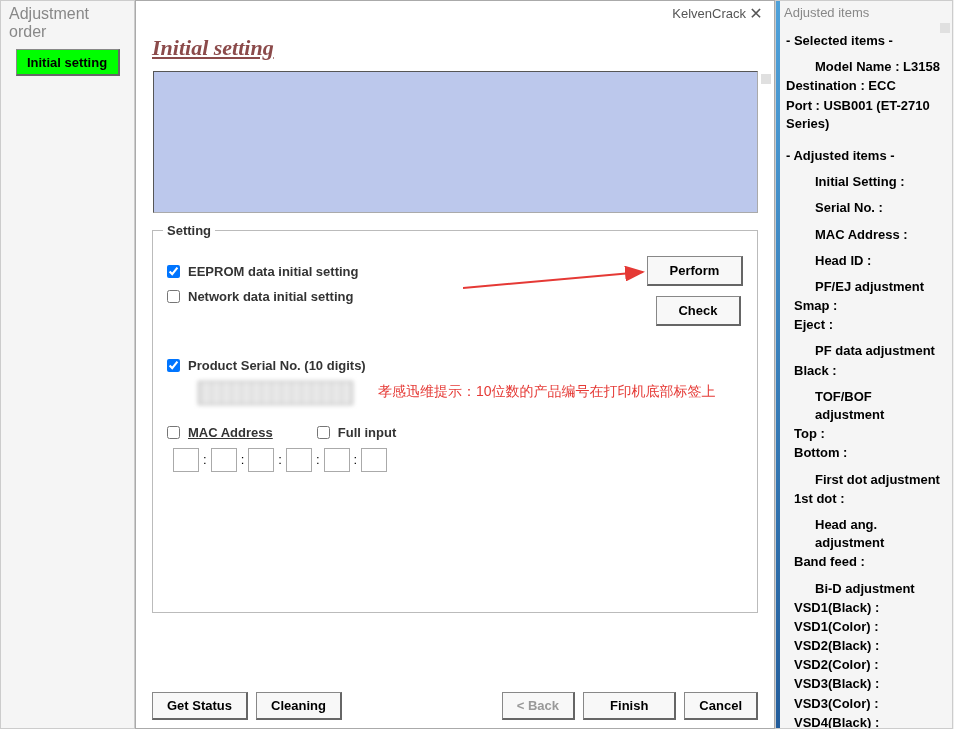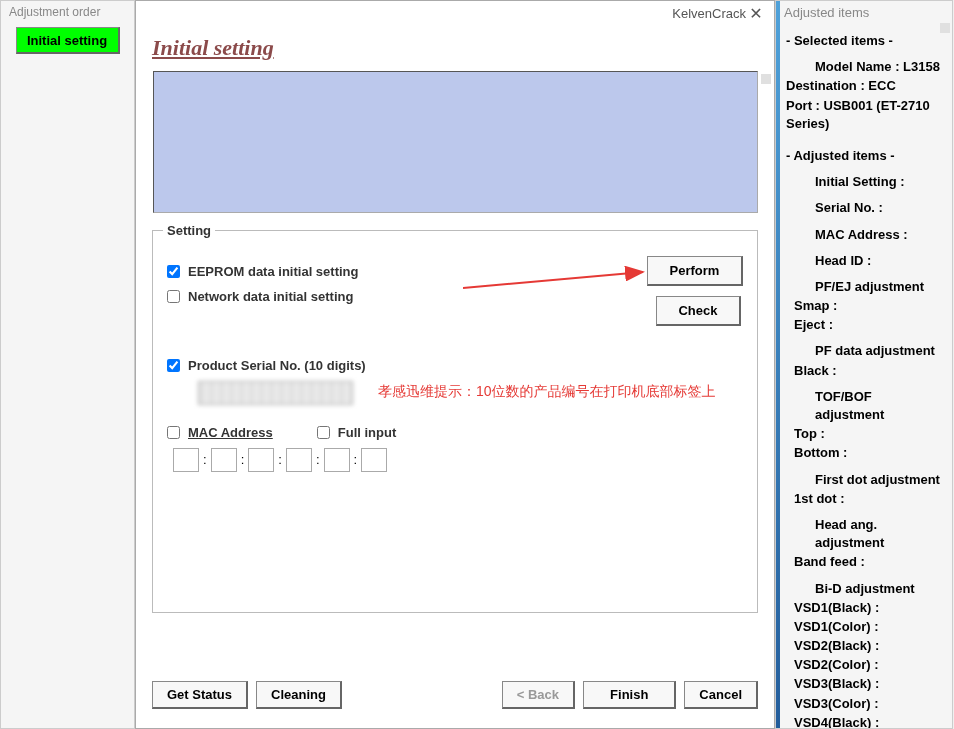--- a/index.html
+++ b/index.html
@@ -1,19 +1,19 @@
 <!DOCTYPE html>
 <html><head>
 <meta charset="utf-8">
 <style>
   * { box-sizing: border-box; font-family: Arial, sans-serif; font-size: 13px; }
   body { margin: 0; padding: 0; background: #f0f0f0; width: 954px; height: 729px; overflow: hidden; display: flex; }
   
   .left-panel { width: 135px; height: 100%; background: #f5f5f5; border: 1px solid #ccc; }
-  .left-panel-header { color: #888; padding: 4px 8px; font-size: 12px; }
+  .left-panel-header { color: #888; padding: 4px 8px; font-size: 16px; }
   .initial-btn {
     display: block; margin: 4px auto 0; width: 104px; height: 27px;
     background: #00ff00; border: 1px solid #888; border-right: 2px solid #666; border-bottom: 2px solid #666;
     font-weight: bold; color: #000; cursor: pointer; text-align: center; line-height: 25px;
   }
   
   .center-panel { width: 640px; height: 100%; background: #fff; border: 1px solid #aaa; display: flex; flex-direction: column; }
   .titlebar { height: 24px; display: flex; justify-content: flex-end; align-items: center; padding: 0 8px; color: #555; }
   .close-btn { font-size: 16px; cursor: pointer; width: 20px; text-align: center; }
   .content { flex: 1; padding: 10px 16px 8px; display: flex; flex-direction: column; position: relative; }
@@ -39,21 +39,21 @@
     filter: blur(2px); background: repeating-linear-gradient(90deg,#ddd,#eee 10px);
   }
   
   .mac-inputs { display: flex; gap: 3px; margin-left: 10px; margin-top: 6px; }
   .mac-box { width: 26px; height: 24px; border: 1px solid #aaa; background: #fff; text-align: center; }
   .mac-colon { line-height: 24px; padding: 0 1px; }
   
   .annotation { color: #e53935; font-size: 14px; position: absolute; }
   .arrow-svg { position: absolute; pointer-events: none; }
   
-  .bottom-btns { display: flex; gap: 8px; padding: 6px 16px 19px; align-items: flex-end; }
+  .bottom-btns { display: flex; gap: 8px; padding: 6px 16px 8px; align-items: flex-end; }
   .spacer { flex: 1; }
   
   .right-panel { width: 178px; height: 100%; background: #f5f5f5; border: 1px solid #ccc; display: flex; flex-direction: column; position: relative; }
   .right-header { color: #888; padding: 4px 8px; }
   .right-body { padding: 4px 10px; font-size: 13px; line-height: 1.4; overflow: hidden; flex: 1; }
   .right-body .hdr { font-weight: bold; margin-top: 4px; }
   .right-body .item { font-weight: bold; margin-top: 8px; margin-left: 29px; }
   .right-body .sub { margin-left: 8px; font-weight: bold; margin-top: 1px; }
   .right-scroll-up { position: absolute; right: 2px; top: 22px; width: 10px; height: 10px; background: #e0e0e0; }
   

